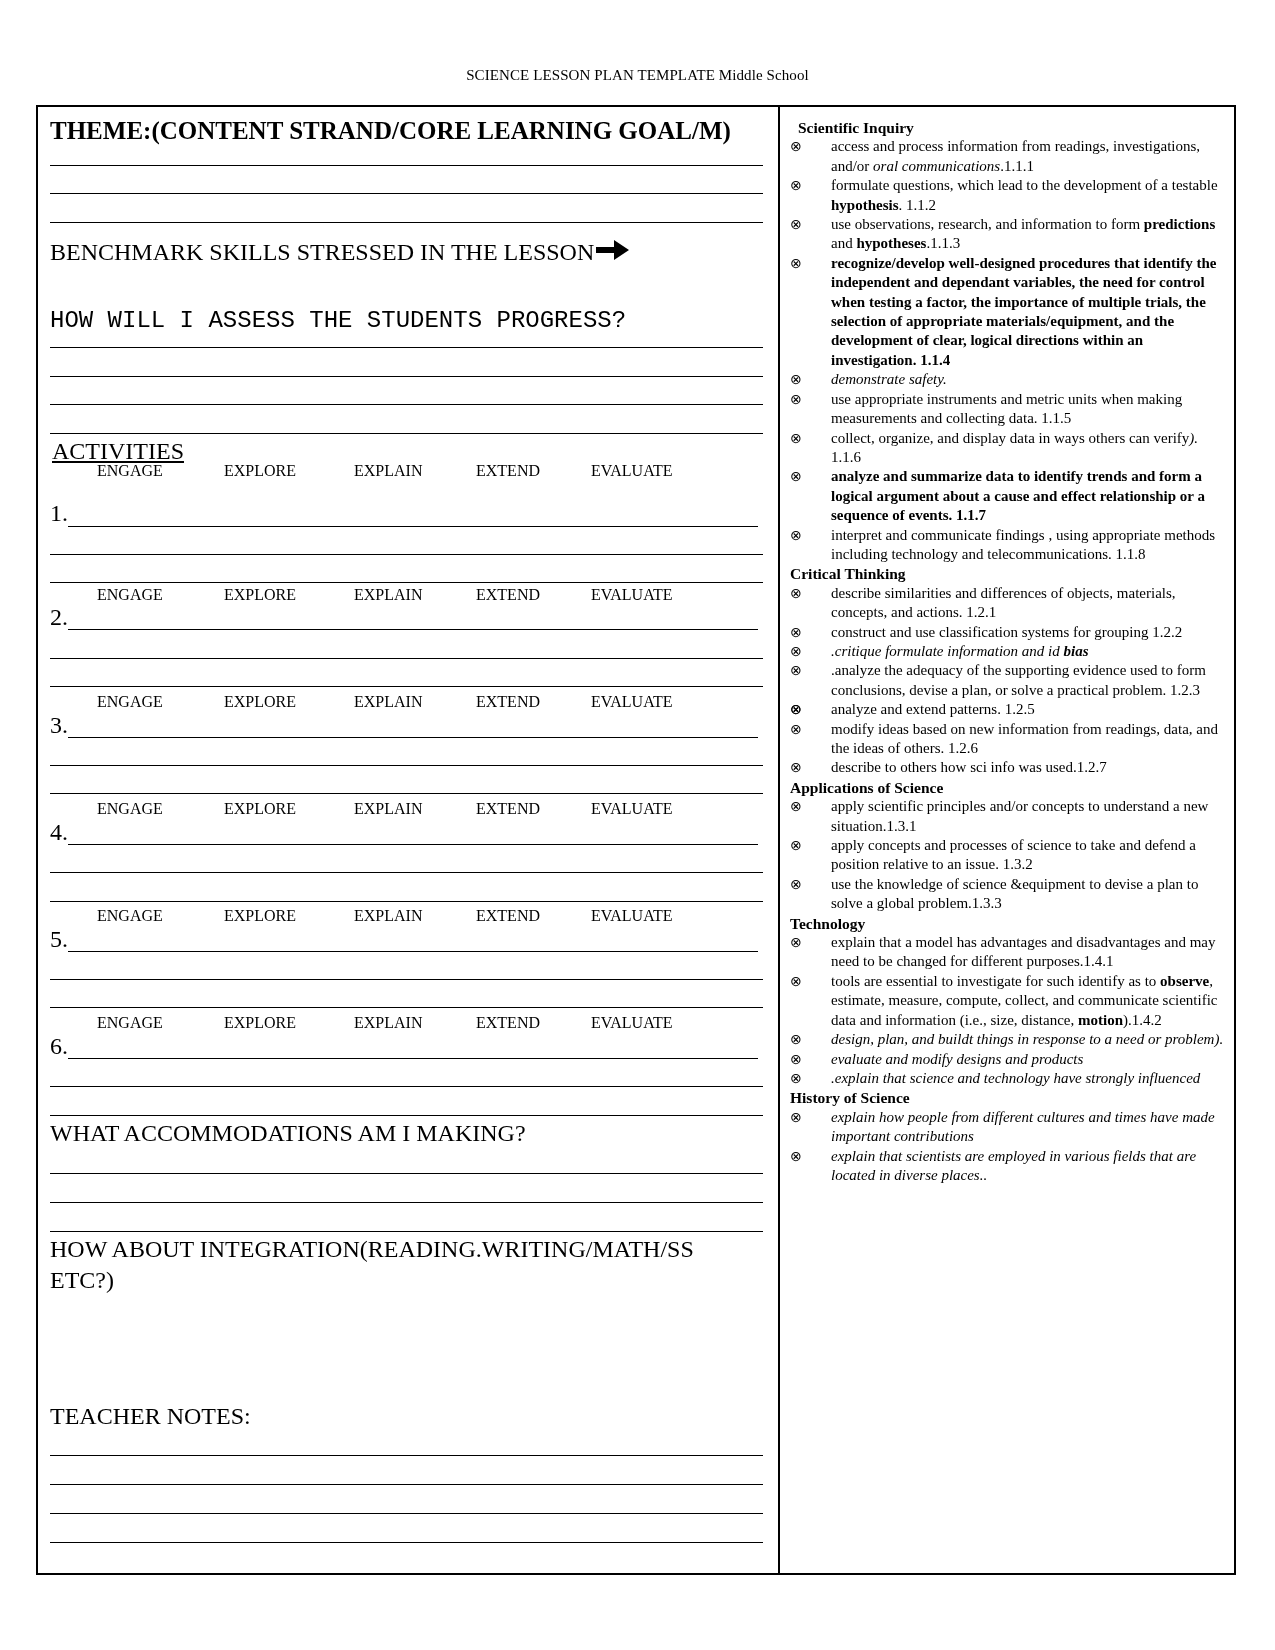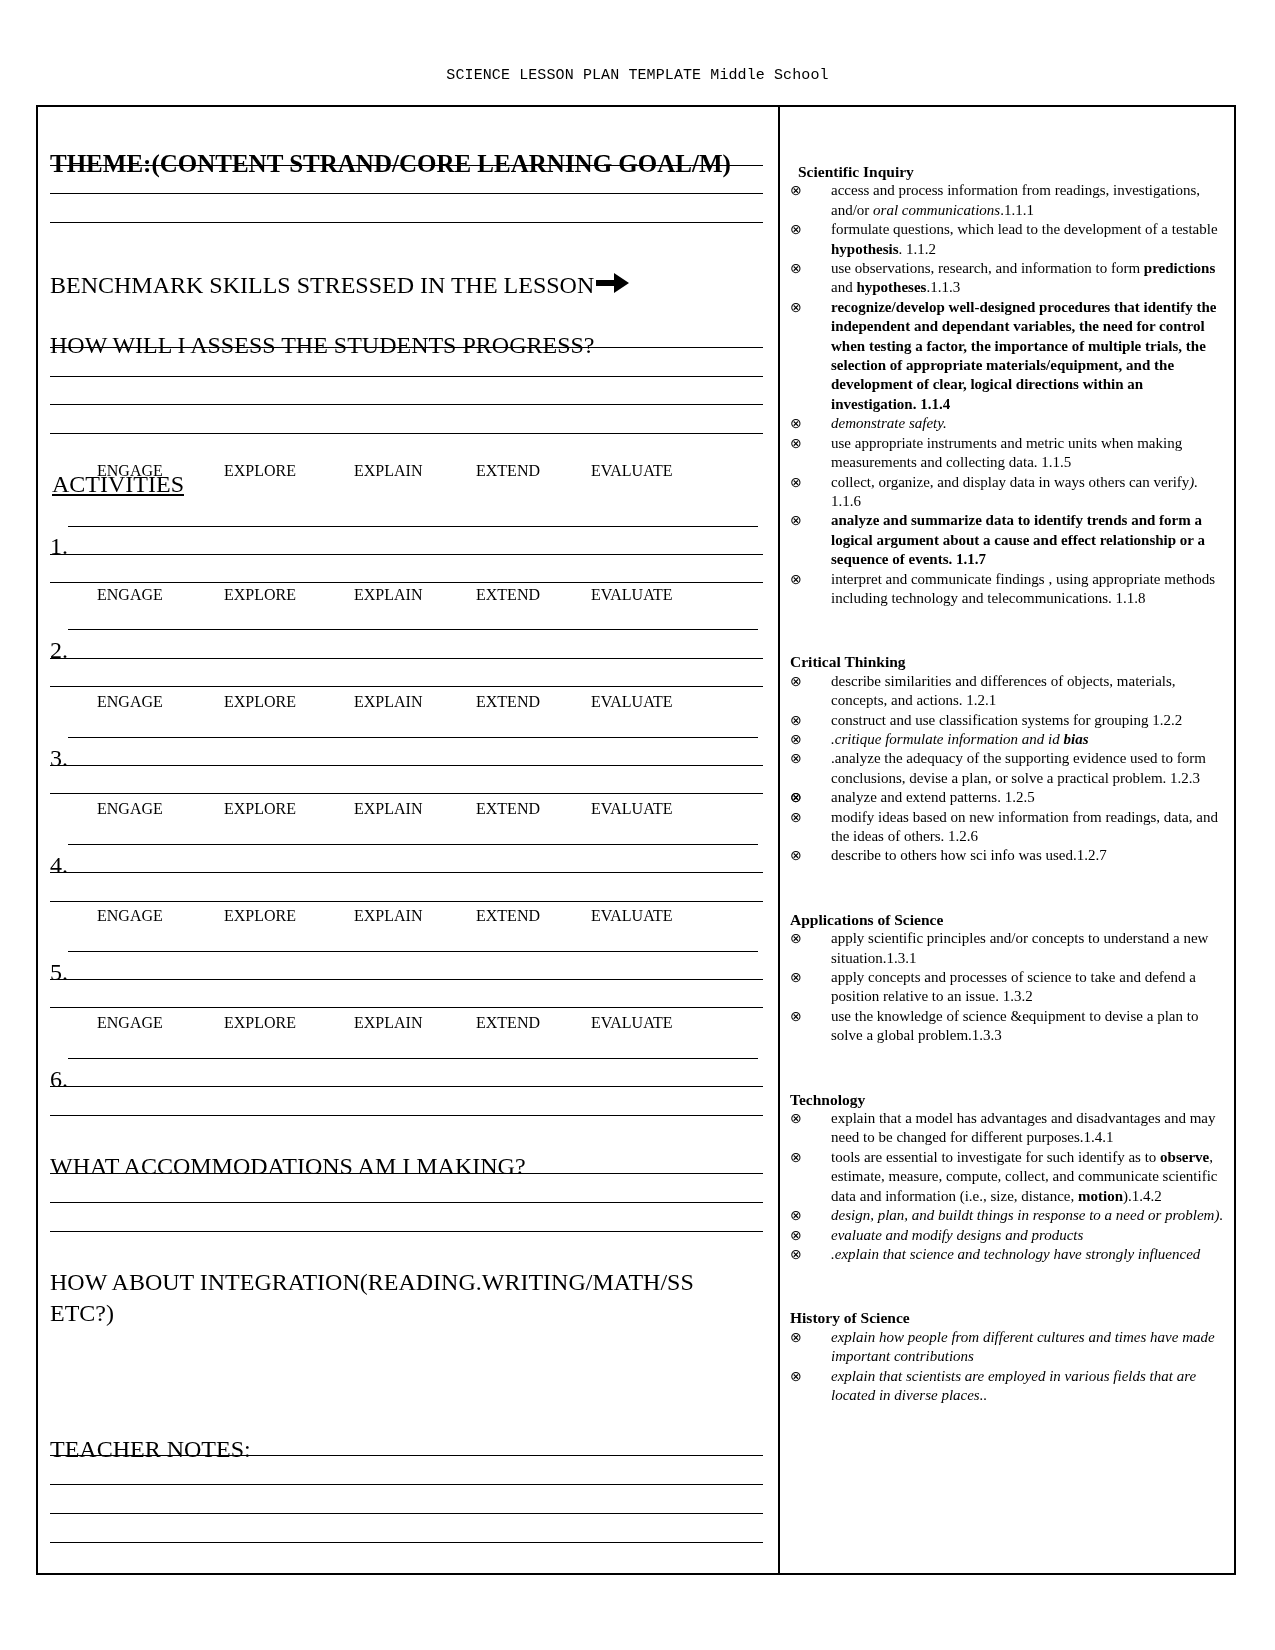--- a/index.html
+++ b/index.html
@@ -1,48 +1,48 @@
 <!DOCTYPE html>
 <html><head>
 <meta charset="utf-8">
 <style>
   html, body { margin: 0; padding: 0; background: #ffffff; }
   body { width: 1275px; height: 1650px; position: relative; overflow: hidden; color: #000; }
   .page-title {
     position: absolute; top: 67px; left: 0; width: 1275px; text-align: center;
-    font-family: Liberation Mono, monospace; font-size: 15px; letter-spacing: 0.1px;
+    font-family: Liberation Serif, serif; font-size: 15px; letter-spacing: 0.1px;
   }
   .frame {
     position: absolute; left: 36px; top: 105px; width: 1200px; height: 1470px;
     border: 2px solid #000; box-sizing: border-box;
   }
   .divider {
     position: absolute; left: 778px; top: 105px; width: 2px; height: 1470px; background: #000;
   }
   .left {
     position: absolute; left: 50px; top: 105px; width: 715px;
     font-family: "Liberation Serif", serif;
   }
-  .abs { position: absolute; margin-top: 33px; }
+  .abs { position: absolute; }
   .h-big { font-size: 24px; line-height: 28px; white-space: nowrap; }
   .h-bold { font-weight: bold; font-size: 25px; }
   .rule { position: absolute; left: 0; width: 713px; height: 0; border-top: 1.5px solid #000; }
   .rule.short { width: 705px; }
   .phases {
     position: absolute; left: 0; width: 715px; font-size: 16px; height: 20px;
   }
   .phases span { position: absolute; top: 0; white-space: nowrap; }
   .num { font-size: 24px; }
   .arrow { display: inline-block; vertical-align: -2px; margin-left: 2px; }
 
   .right {
     position: absolute; left: 790px; top: 118px; width: 440px;
     font-family: "Liberation Serif", serif; font-size: 15px; line-height: 19.4px;
   }
-  .cat { font-weight: bold; font-size: 15.5px; margin-top: 44px; }
+  .cat { font-weight: bold; font-size: 15.5px; }
   .cat.first { padding-left: 8px; }
   .item { position: relative; padding-left: 41px; }
   .bullet { position: absolute; left: 0; top: 0; font-size: 14px; }
   .b { font-weight: bold; }
   .i { font-style: italic; }
 </style>
 </head>
 <body>
 
 <div class="page-title">SCIENCE LESSON PLAN TEMPLATE Middle School</div>
@@ -55,21 +55,21 @@
   <div class="rule" style="top:60px"></div>
   <div class="rule" style="top:88px"></div>
   <div class="rule" style="top:117px"></div>
 
   <div class="abs h-big" style="top:133px;left:0;">
     <span>BENCHMARK SKILLS STRESSED IN THE LESSON</span><svg class="arrow" width="34" height="24" viewBox="0 0 34 24">
         <path d="M0 9 H18 V2 L33 12 L18 22 V15 H0 Z" fill="#000"></path>
       </svg>
   </div>
 
-  <div class="abs h-big" style="top:193px;left:0;">HOW WILL I ASSESS THE STUDENTS PROGRESS?</div>
+  <div class="abs h-big" style="top:202px;left:0;font-family:Liberation Mono, monospace;">HOW WILL I ASSESS THE STUDENTS PROGRESS?</div>
   <div class="rule" style="top:242px"></div>
   <div class="rule" style="top:271px"></div>
   <div class="rule" style="top:299px"></div>
   <div class="rule" style="top:328px"></div>
 
   <div class="abs h-big" style="top:332px;left:2px;text-decoration:underline;">ACTIVITIES</div>
 
   <div class="phases" style="top:357px">
     <span style="left:47px">ENGAGE</span>
     <span style="left:174px">EXPLORE</span>

